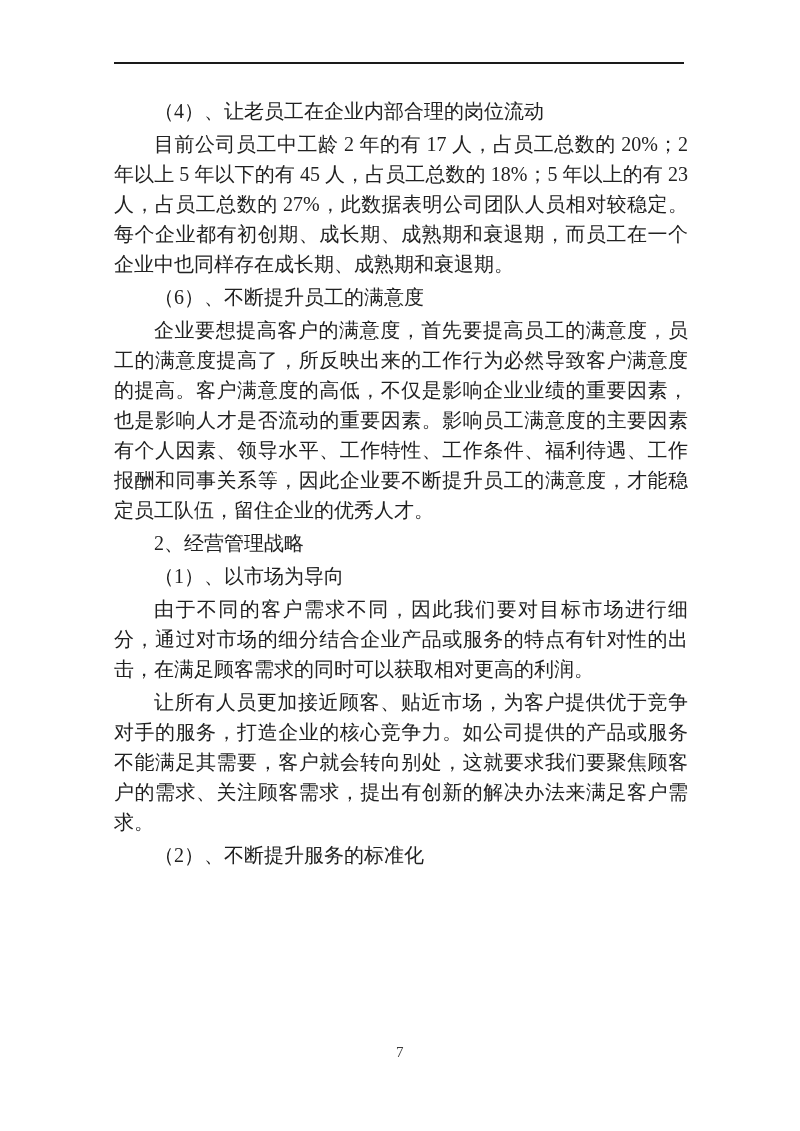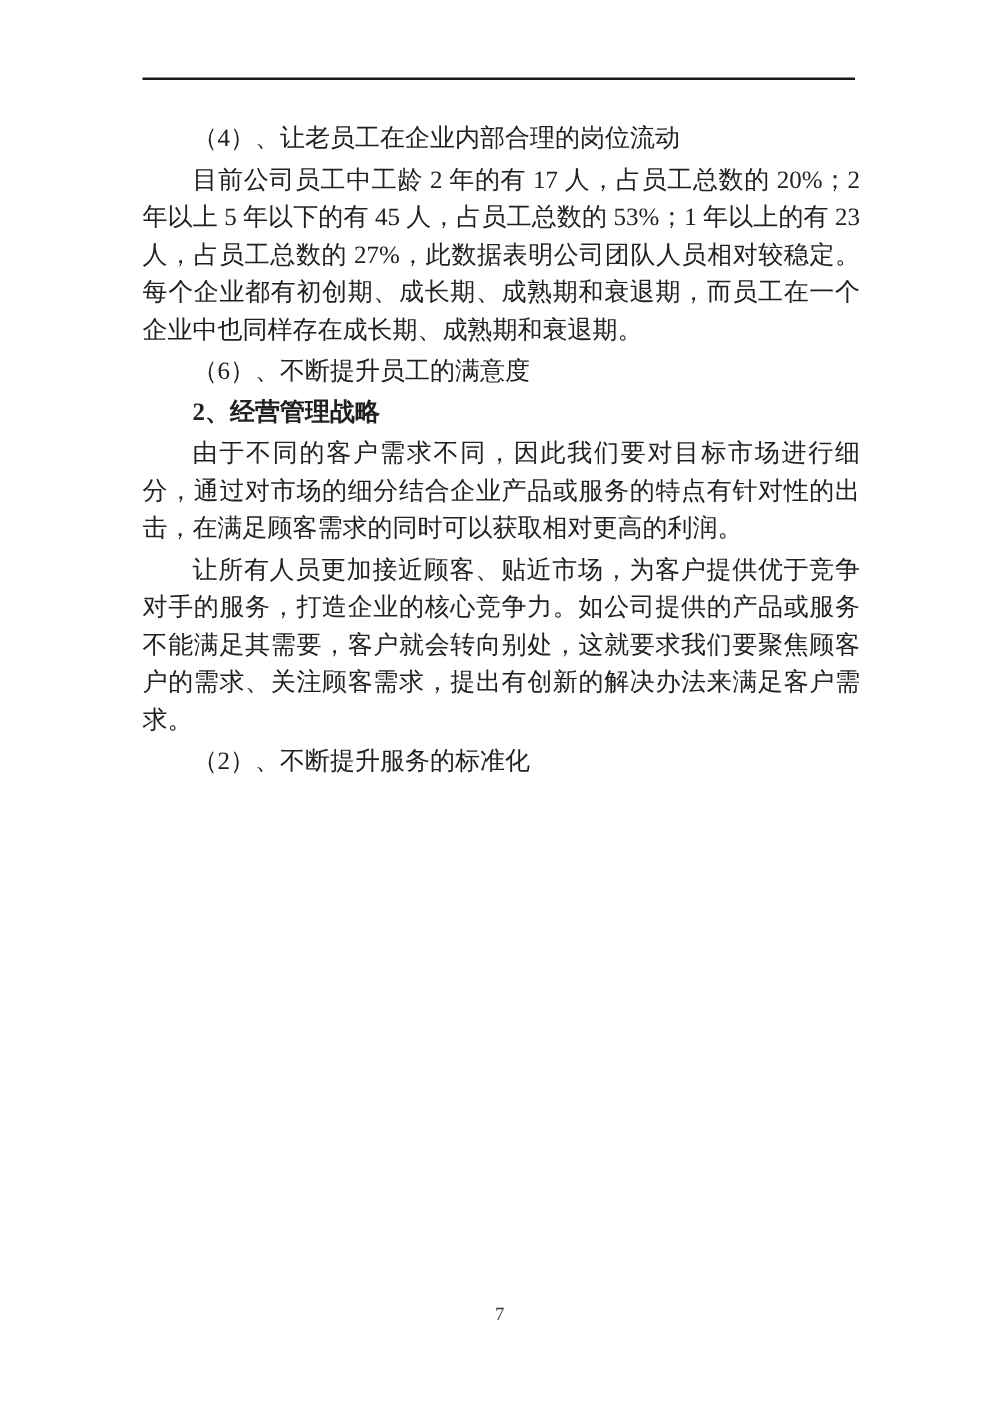--- a/index.html
+++ b/index.html
@@ -32,21 +32,21 @@
     line-height: 30px;
     color: #212121;
     text-align: justify;
     text-justify: inter-ideograph;
   }
   .content .blk {
     margin: 0 0 3px 0;
     text-indent: 2em;
   }
   .content .blk.bold {
-    font-weight: bold;
+    font-weight: normal;
   }
   .page-number {
     position: absolute;
     left: 0;
     top: 1044px;
     width: 100%;
     text-align: center;
     font-size: 15px;
     color: #3a3a3a;
     letter-spacing: 0.5px;
@@ -54,23 +54,25 @@
 </style>
 </head>
 <body>
 
 <div class="page">
 
   <div class="header-rule"></div>
 
   <div class="content">
     <p class="blk">（4）、让老员工在企业内部合理的岗位流动</p>
-    <p class="blk">目前公司员工中工龄 2 年的有 17 人，占员工总数的 20%；2 年以上 5 年以下的有 45 人，占员工总数的 53%；1 年以上的有 23 人，占员工总数的 27%，此数据表明公司团队人员相对较稳定。每个企业都有初创期、成长期、成熟期和衰退期，而员工在一个企业中也同样存在成长期、成熟期和衰退期。</p>
+    <p class="blk">目前公司员工中工龄 2 年的有 17 人，占员工总数的 20%；2 年以上 5 年以下的有 45 人，占员工总数的 18%；5 年以上的有 23 人，占员工总数的 27%，此数据表明公司团队人员相对较稳定。每个企业都有初创期、成长期、成熟期和衰退期，而员工在一个企业中也同样存在成长期、成熟期和衰退期。</p>
     <p class="blk">（6）、不断提升员工的满意度</p>
+    <p class="blk">企业要想提高客户的满意度，首先要提高员工的满意度，员工的满意度提高了，所反映出来的工作行为必然导致客户满意度的提高。客户满意度的高低，不仅是影响企业业绩的重要因素，也是影响人才是否流动的重要因素。影响员工满意度的主要因素有个人因素、领导水平、工作特性、工作条件、福利待遇、工作报酬和同事关系等，因此企业要不断提升员工的满意度，才能稳定员工队伍，留住企业的优秀人才。</p>
     <p class="blk bold">2、经营管理战略</p>
+    <p class="blk">（1）、以市场为导向</p>
     <p class="blk">由于不同的客户需求不同，因此我们要对目标市场进行细分，通过对市场的细分结合企业产品或服务的特点有针对性的出击，在满足顾客需求的同时可以获取相对更高的利润。</p>
     <p class="blk">让所有人员更加接近顾客、贴近市场，为客户提供优于竞争对手的服务，打造企业的核心竞争力。如公司提供的产品或服务不能满足其需要，客户就会转向别处，这就要求我们要聚焦顾客户的需求、关注顾客需求，提出有创新的解决办法来满足客户需求。</p>
     <p class="blk">（2）、不断提升服务的标准化</p>
   </div>
 
   <div class="page-number">7</div>
 
 </div>
 
 </body></html>

